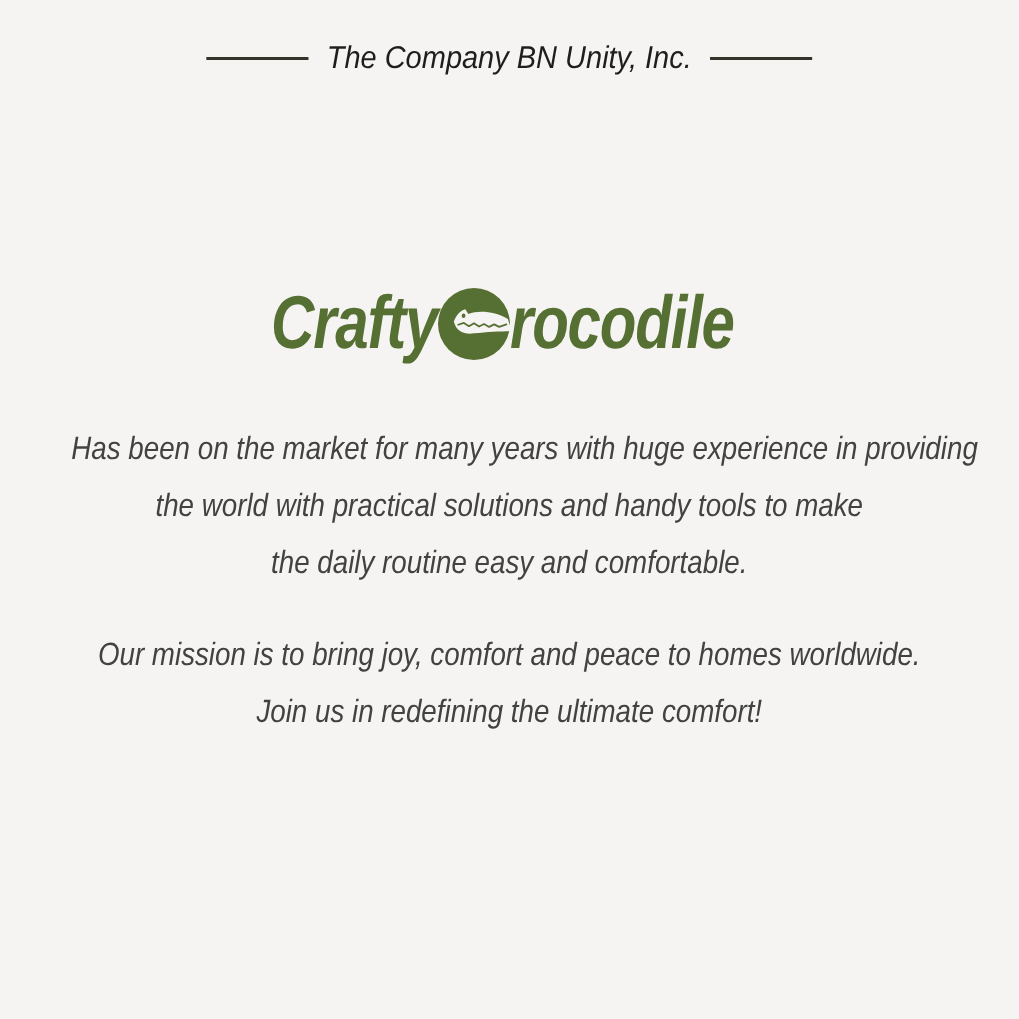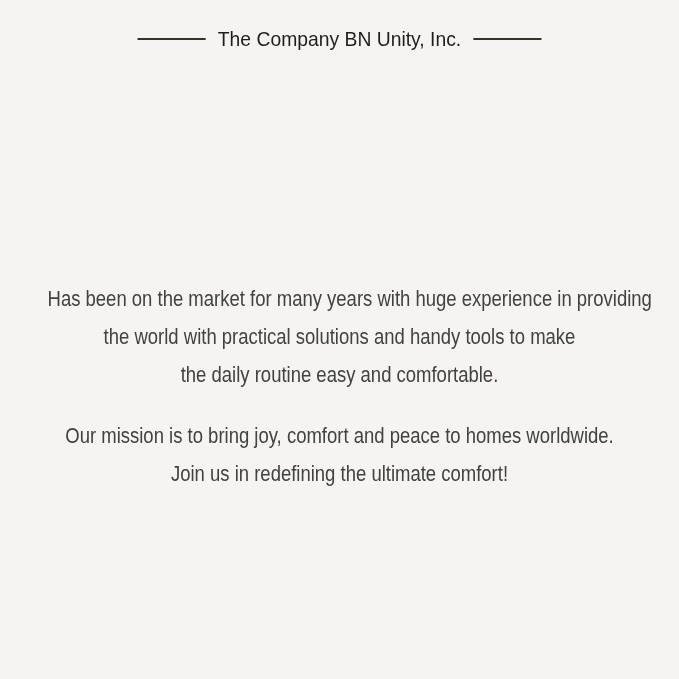--- a/index.html
+++ b/index.html
@@ -6,20 +6,21 @@
   body {
     width: 679px; height: 679px;
     background: #f5f4f2;
     font-family: "Liberation Sans", sans-serif;
     overflow: hidden;
   }
   .canvas {
     position: relative;
     width: 679px; height: 580px;
     background: #f5f4f2;
+    font-style: italic;
   }
 
   
   .company-header {
     position: absolute;
     top: 27px; left: 0;
     width: 679px;
     display: flex;
     align-items: center;
     justify-content: center;
@@ -86,20 +87,45 @@
 <body>
 
 <div class="canvas">
 
   <div class="company-header">
     <span class="header-rule"></span>
     <span class="company-name">The Company BN Unity, Inc.</span>
     <span class="header-rule"></span>
   </div>
 
+  <div class="brand-logo">
+    <span class="logo-word left">Crafty</span>
+    <span class="croc-icon">
+      <svg viewBox="0 0 100 100" width="48" height="48" aria-hidden="true">
+        <circle cx="50" cy="50" r="50" fill="#566f32"></circle>
+
+        <path fill="#f5f4f2" d="
+          M22,47
+          C24,40 29,34 34,31
+          L38,29.5
+          L42,36
+          C58,30.5 80,33 97,43
+          L100,52
+          L100,60
+          C86,60 68,61 50,63
+          C38,64.5 26,62 22,47
+          Z"></path>
+
+        <polyline points="28,51 36,48.5 43,53 50,49 57,53.5 64,50 71,54 78,50.5 85,54 95,50.5" fill="none" stroke="#566f32" stroke-width="2.4" stroke-linejoin="round" stroke-linecap="round"></polyline>
+
+        <ellipse cx="35.5" cy="38.5" rx="2.6" ry="3.2" fill="#566f32"></ellipse>
+      </svg>
+    </span>
+    <span class="logo-word right">rocodile</span>
+  </div>
 
   <div class="about-block para-1">
     <span class="line">Has been on the market for many years with huge experience in providing</span>
     <span class="line">the world with practical solutions and handy tools to make</span>
     <span class="line">the daily routine easy and comfortable.</span>
   </div>
 
   <div class="about-block para-2">
     <span class="line">Our mission is to bring joy, comfort and peace to homes worldwide.</span>
     <span class="line">Join us in redefining the ultimate comfort!</span>

